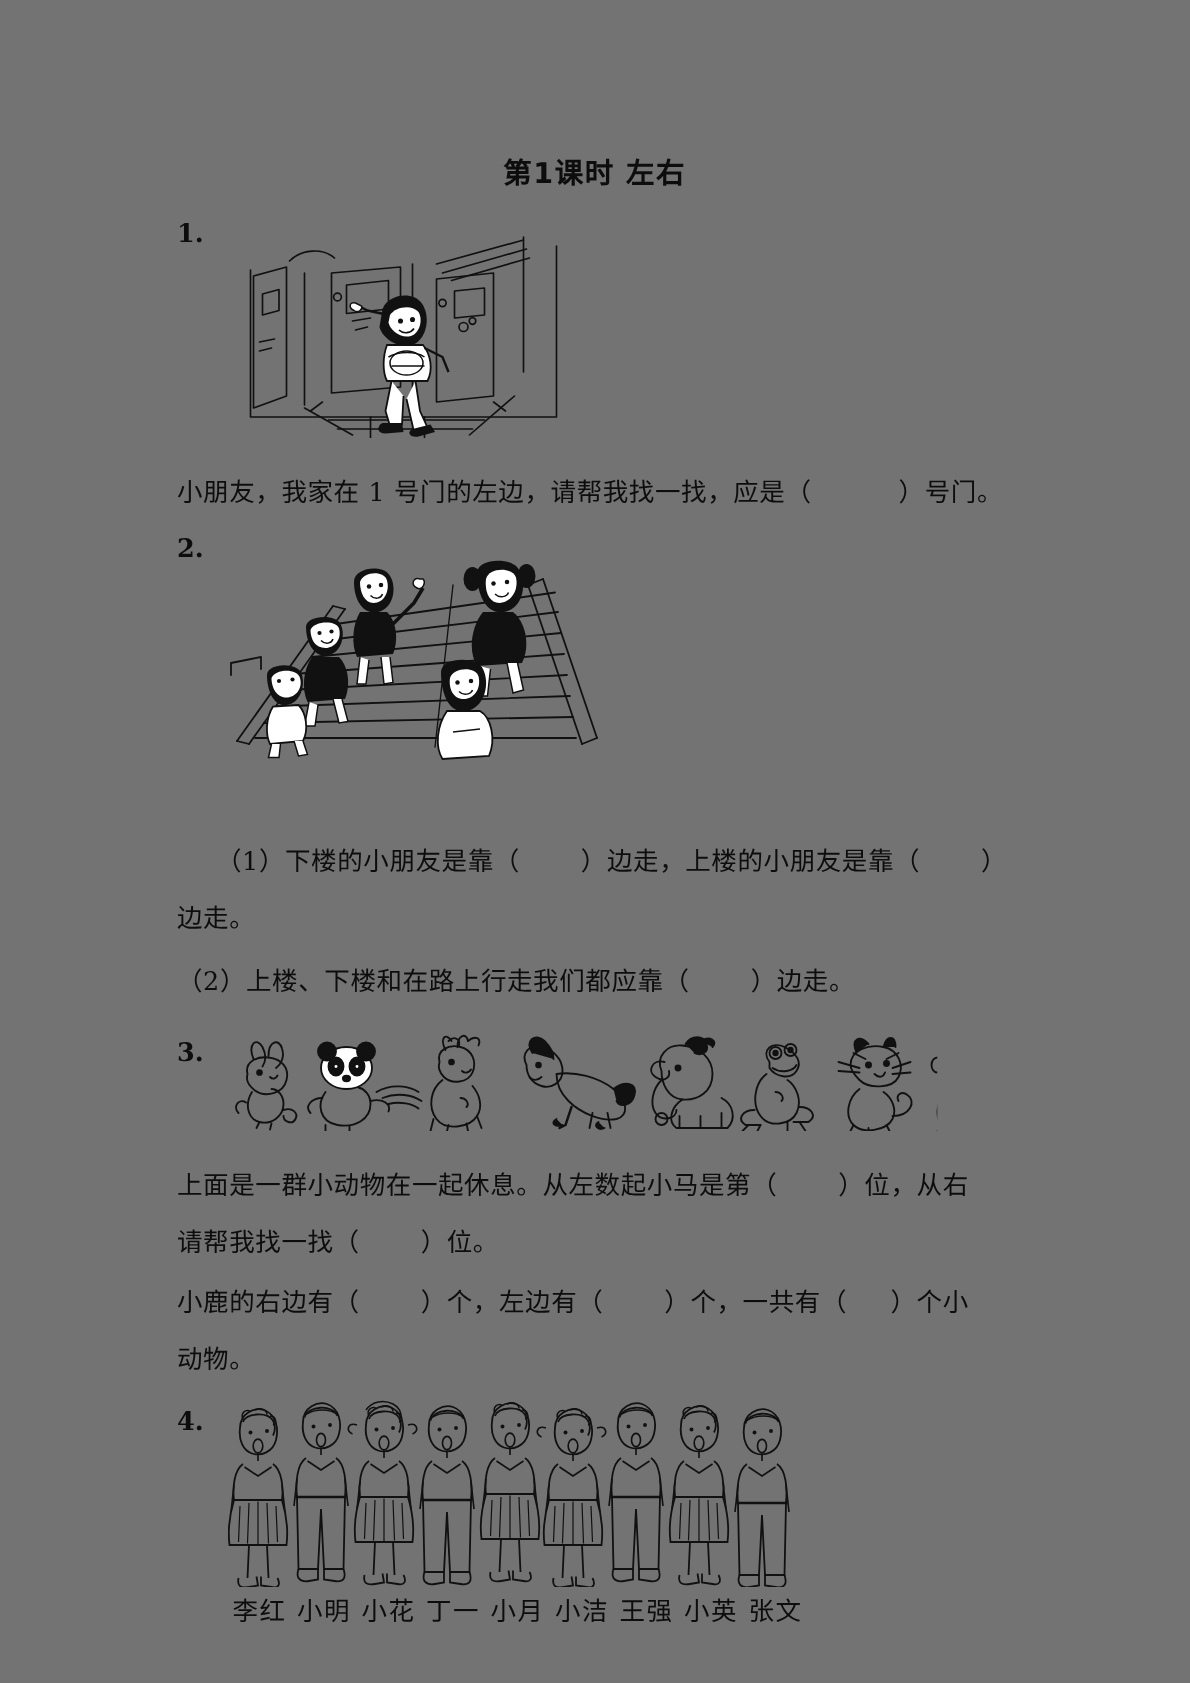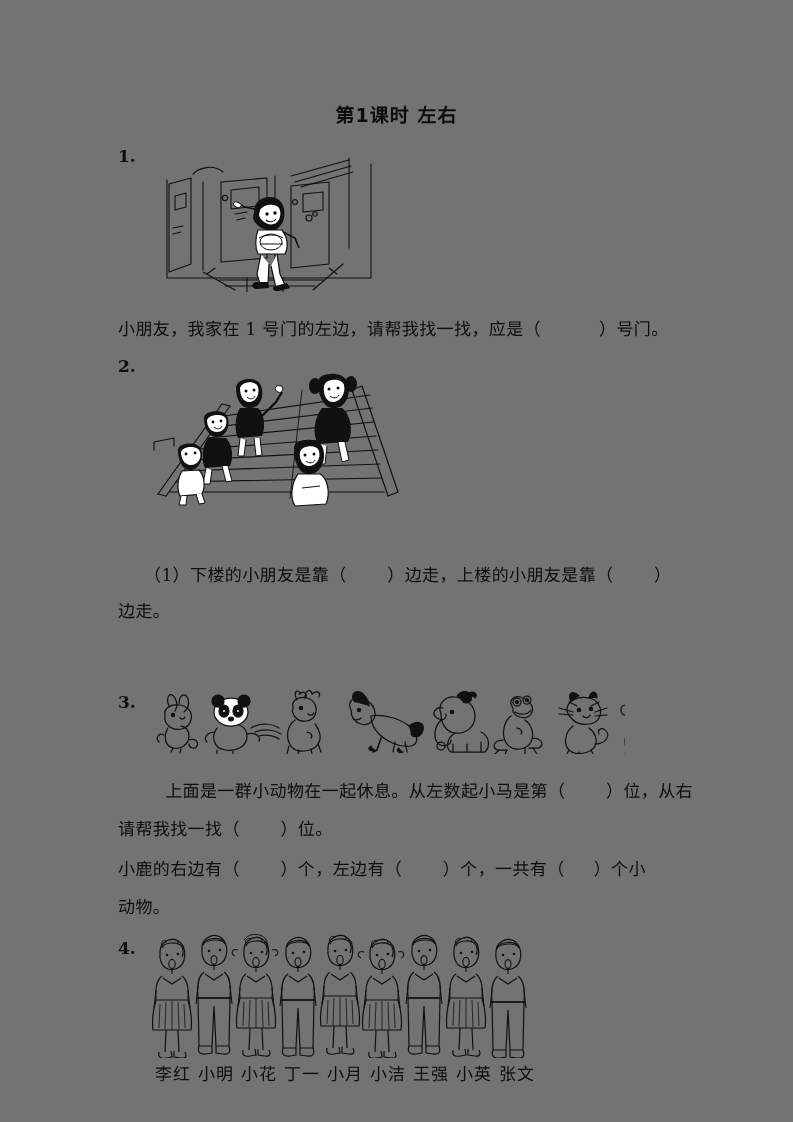--- a/index.html
+++ b/index.html
@@ -235,21 +235,22 @@
         <circle cx="153" cy="83" r="1.5" fill="#111"></circle>
           <circle cx="162" cy="82" r="1.5" fill="#111"></circle>
         <path d="M154 89 C157 92 162 91 163 88" stroke="#111" fill="none"></path>
         <path d="M146 102 C139 112 138 126 143 134 L174 132 C179 120 175 106 168 102 Z" fill="#fff" stroke="#111" stroke-width="1.2"></path>
         <path d="M150 116 L168 114" stroke="#111"></path>
       </g>
     </svg>
   </div>
 
   <div class="qtext" style="top:556px; left:118px; width:575px;margin-left:26px;">（1）下楼的小朋友是靠（       ）边走，上楼的小朋友是靠（       ）</div>
-  <div class="qtext" style="top:594px; left:118px; width:575px;font-family:Liberation Mono, monospace;">边走。</div>
+  <div class="qtext" style="top:594px; left:118px; width:575px;">边走。</div>
+  <div class="qtext" style="top:636px; left:118px; width:575px;">（2）上楼、下楼和在路上行走我们都应靠（       ）边走。</div>
 
   <div class="qnum" style="top:694px; left:118px;">3.</div>
 
   <div class="illus" style="top:688px; left:155px; width:470px; height:66px;">
     <svg viewBox="0 0 470 66" width="470" height="66" aria-hidden="true">
       <g fill="none" stroke="#111" stroke-width="1.25" stroke-linecap="round" stroke-linejoin="round">
 
         <g>
           <path d="M14 18 C10 8 16 3 20 10 C23 16 22 20 20 23"></path>
           <path d="M24 16 C24 6 31 4 33 11 C35 17 32 22 29 24"></path>
@@ -353,21 +354,21 @@
           <ellipse cx="504" cy="20" rx="4" ry="5"></ellipse>
           <path d="M476 40 C468 48 468 60 476 64 L504 62 C510 54 506 44 498 40"></path>
           <path d="M498 44 C508 44 516 50 514 56 C512 60 506 58 506 54"></path>
           <path d="M474 64 L470 66 M488 64 L488 66"></path>
           <path d="M504 62 C514 62 520 64 518 66"></path>
         </g>
       </g>
     </svg>
   </div>
 
-  <div class="qtext" style="top:772px; left:118px; width:575px;text-align:right;">上面是一群小动物在一起休息。从左数起小马是第（       ）位，从右</div>
+  <div class="qtext" style="top:772px; left:118px; width:575px;">上面是一群小动物在一起休息。从左数起小马是第（       ）位，从右</div>
   <div class="qtext" style="top:810px; left:118px; width:575px;">请帮我找一找（       ）位。</div>
   <div class="qtext" style="top:888px; left:118px; width:575px;">动物。</div>
   <div class="qtext" style="top:850px; left:118px; width:575px;">小鹿的右边有（       ）个，左边有（       ）个，一共有（     ）个小</div>
 
   <div class="qnum" style="top:940px; left:118px;">4.</div>
 
   <div class="illus" style="top:930px; left:152px; width:390px; height:128px;">
     <svg viewBox="0 0 390 128" width="390" height="128" aria-hidden="true">
       <defs>
         <g id="kidGirl">

